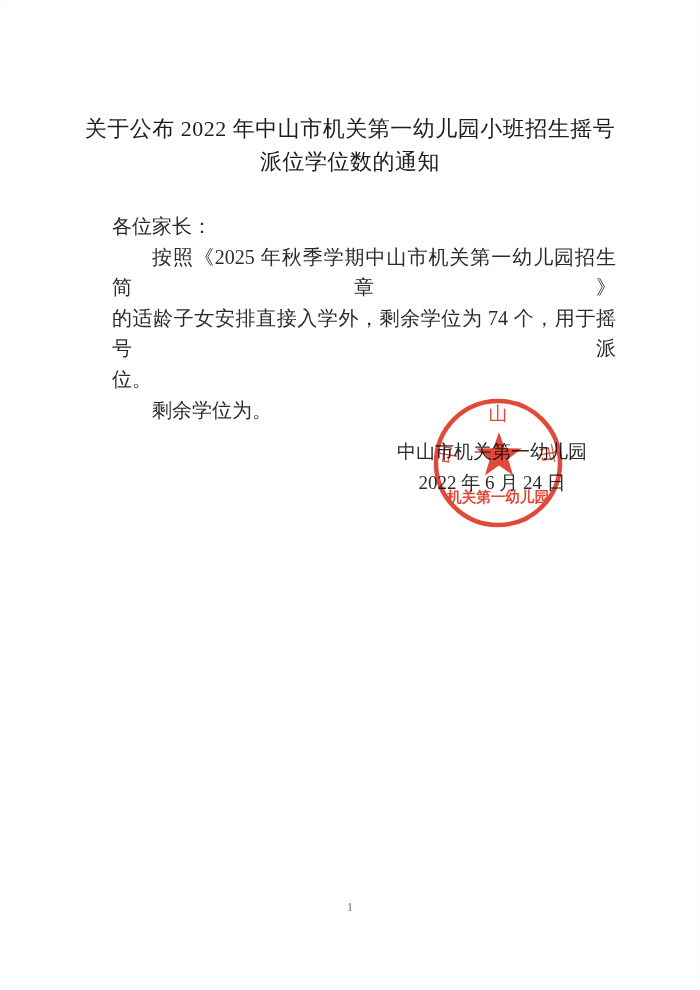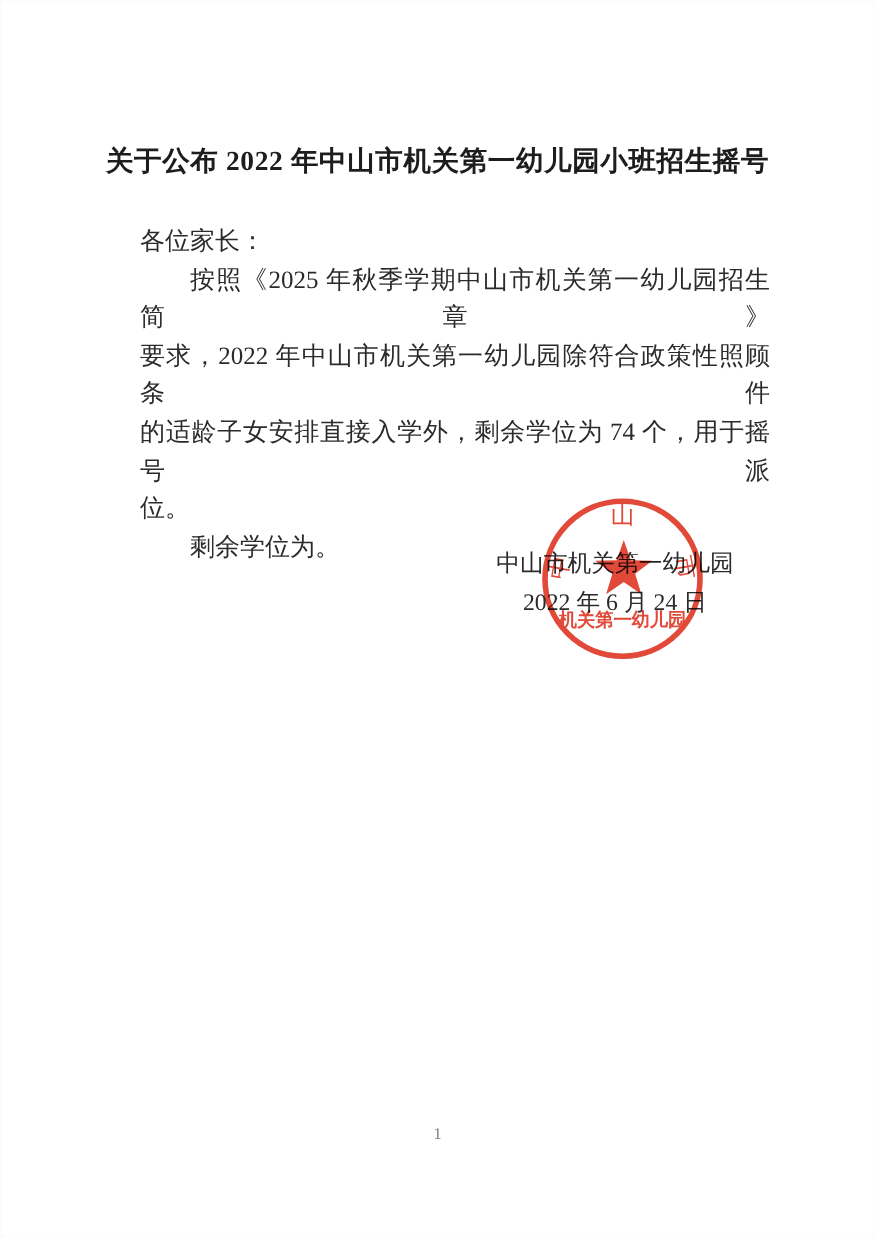--- a/index.html
+++ b/index.html
@@ -9,21 +9,21 @@
     height: 990px;
     background: #ffffff;
     font-family: "Liberation Serif", "DejaVu Serif", serif;
     overflow: hidden;
     box-shadow: inset 0 0 3px rgba(0,0,0,0.04);
   }
   .title {
     margin: 112px 58px 0 58px;
     text-align: center;
     font-size: 22px;
-    font-weight: bold;
+    font-weight: normal;
     line-height: 33px;
     color: #1d1d1d;
     letter-spacing: 0.5px;
   }
   .doc-body {
     margin: 33px 84px 0 112px;
     font-size: 20px;
     line-height: 30.6px;
     color: #2b2b2b;
   }
@@ -67,26 +67,26 @@
     color: #7a818d;
   }
 </style>
 </head>
 <body>
 
 <div class="page">
 
   <div class="title">
     <div>关于公布 2022 年中山市机关第一幼儿园小班招生摇号</div>
+    <div>派位学位数的通知</div>
   </div>
 
   <div class="doc-body">
     <div class="line">各位家长：</div>
     <div class="jline indent">按照《2025 年秋季学期中山市机关第一幼儿园招生简章》</div>
-    <div class="jline">要求，2022 年中山市机关第一幼儿园除符合政策性照顾条件</div>
     <div class="jline">的适龄子女安排直接入学外，剩余学位为 74 个，用于摇号派</div>
     <div class="line">位。</div>
     <div class="line indent">剩余学位为。</div>
   </div>
 
   <div class="signature">
     <div>中山市机关第一幼儿园</div>
     <div>2022 年 6 月 24 日</div>
   </div>
 

